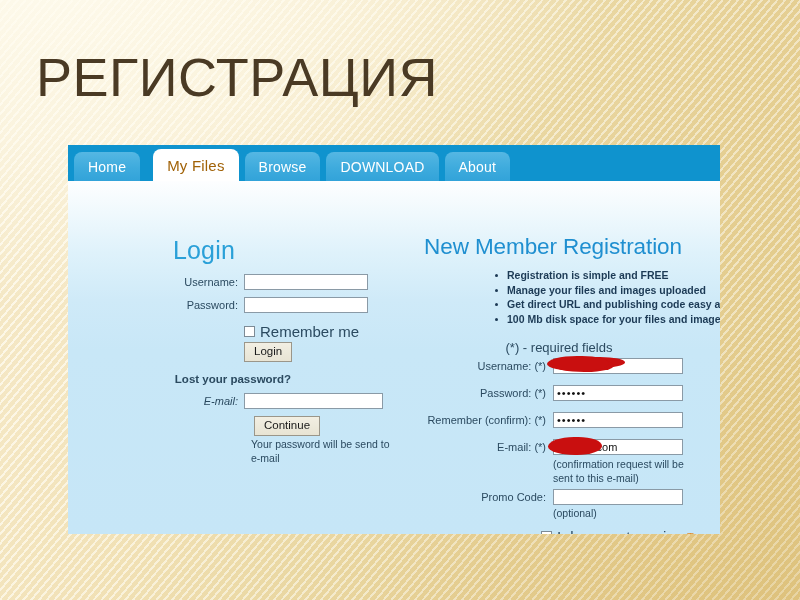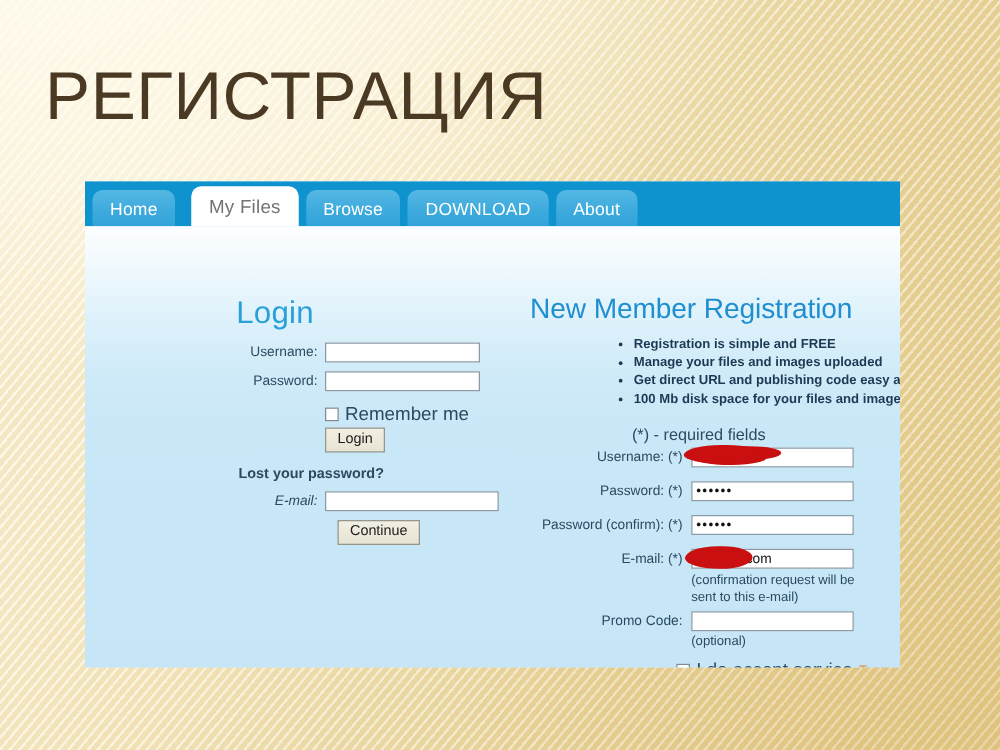--- a/index.html
+++ b/index.html
@@ -98,21 +98,21 @@
     justify-content: center;
     font-size: 14px;
     color: #ffffff;
     background: linear-gradient(180deg, #55b7e3 0%, #3eabdd 55%, #32a3d9 100%);
     white-space: nowrap;
     letter-spacing: 0.2px;
     cursor: pointer;
   }
   .tab.active {
     background: #ffffff;
-    color: #737373;
+    color: #a16207;
     height: 32px;
     font-size: 15px;
     margin-left: 13px;
   }
 
   
   #content {
     position: relative;
     height: 353px;
     background: linear-gradient(180deg,
@@ -120,21 +120,21 @@
       #f0f9fd 9%,
       #dff2fb 20%,
       #cfeaf8 34%,
       #c8e7f7 48%,
       #c6e6f7 100%);
   }
 
   
   #login-col {
     position: absolute;
-    left: 16px;
+    left: 0;
     top: 0;
     width: 330px;
     height: 100%;
   }
   .col-title {
     color: #2aa0d8;
     font-size: 25px;
     text-align: center;
     margin: 0;
     font-weight: normal;
@@ -458,20 +458,21 @@
 
         <div class="lrow" id="lrow-email">
           <span class="lbl">E-mail:</span>
           <div class="inp"></div>
         </div>
 
         <div id="continue-btn-wrap">
           <button class="btn">Continue</button>
         </div>
 
+        <div id="pw-note">Your password will be send to e-mail</div>
       </div>
 
       <div id="reg-col">
 
         <div id="reg-title">New Member Registration</div>
 
         <ul id="benefits">
           <li>Registration is simple and FREE</li>
           <li>Manage your files and images uploaded</li>
           <li>Get direct URL and publishing code easy and fast</li>
@@ -488,21 +489,21 @@
         </div>
 
         <div class="rrow" id="rrow-pass">
           <span class="lbl">Password: (*)</span>
           <div class="inp">
             <span class="dots">••••••</span>
           </div>
         </div>
 
         <div class="rrow" id="rrow-pass2">
-          <span class="lbl">Password (confirm): (*)</span>
+          <span class="lbl">Remember (confirm): (*)</span>
           <div class="inp">
             <span class="dots">••••••</span>
           </div>
         </div>
 
         <div class="rrow" id="rrow-email">
           <span class="lbl">E-mail: (*)</span>
           <div class="inp">
             <span class="emailtxt">@gmail.com</span>
             <span class="redact" id="redact-email"></span>

